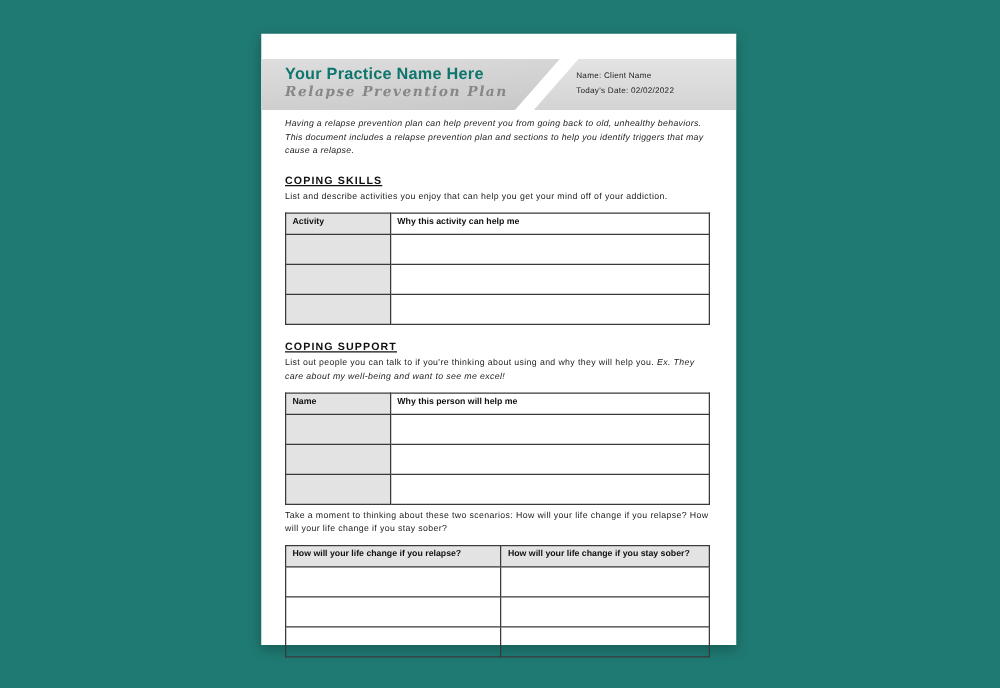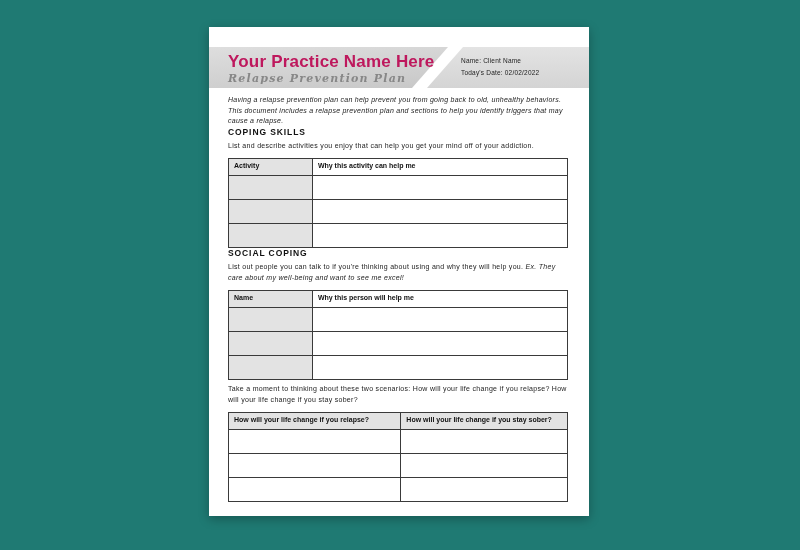--- a/index.html
+++ b/index.html
@@ -23,21 +23,21 @@
     background:linear-gradient(175deg,#dedede 0%,#cfcfcf 55%,#c2c2c2 100%);
     clip-path:polygon(0 0, 239px 0, 203px 100%, 0 100%);
   }
   .band-right {
     position:absolute; inset:0;
     background:linear-gradient(180deg,#e3e3e3 0%,#d4d4d4 100%);
     clip-path:polygon(254px 0, 100% 0, 100% 100%, 218px 100%);
   }
   .band-titles { position:absolute; left:19px; top:5px; }
   .practice-name {
-    font-size:17px; font-weight:bold; color:#be185d;
+    font-size:13px; font-weight:bold; color:#0f766e;
     letter-spacing:0.2px; margin:0; line-height:1.15;
   }
   .plan-title {
     font-family:"DejaVu Serif", serif;
     font-style:italic; font-weight:bold;
     font-size:11px; color:#878787;
     letter-spacing:1.2px; margin:1px 0 0 0; line-height:1.1;
   }
   .band-meta {
     position:absolute; left:252px; top:8px;
@@ -47,21 +47,21 @@
   .band-meta .row { white-space:nowrap; }
   
   .content { padding:0 21px 0 19px; }
   .intro {
     font-style:italic; font-size:7px; color:#222;
     line-height:1.5; letter-spacing:0.25px;
     margin:7px 0 0 0;
   }
   .section-title {
     font-size:8.5px; font-weight:bold; color:#111;
-    letter-spacing:0.9px; margin:0 0 0 0;
+    letter-spacing:0.9px; margin:12px 0 0 0;text-decoration:underline;
   }
   .section-desc {
     font-size:7px; color:#222; line-height:1.5;
     letter-spacing:0.3px; margin:4px 0 0 0;
   }
   .desc-example { font-style:italic; }
   table {
     width:100%; border-collapse:collapse; table-layout:fixed;
     margin-top:7px;
   }
@@ -122,21 +122,21 @@
             <td class="cell-gray"></td>
             <td></td>
           </tr>
         <tr>
             <td class="cell-gray"></td>
             <td></td>
           </tr>
       </tbody>
     </table>
 
-    <h2 class="section-title">SOCIAL COPING</h2>
+    <h2 class="section-title">COPING SUPPORT</h2>
     <p class="section-desc">
       <span>List out people you can talk to if you're thinking about using and why they will help you.</span>
       <span class="desc-example">Ex. They care about my well-being and want to see me excel!</span>
     </p>
     <table>
       <thead>
         <tr>
           <th class="cell-gray narrow-col">Name</th>
           <th>Why this person will help me</th>
         </tr>

